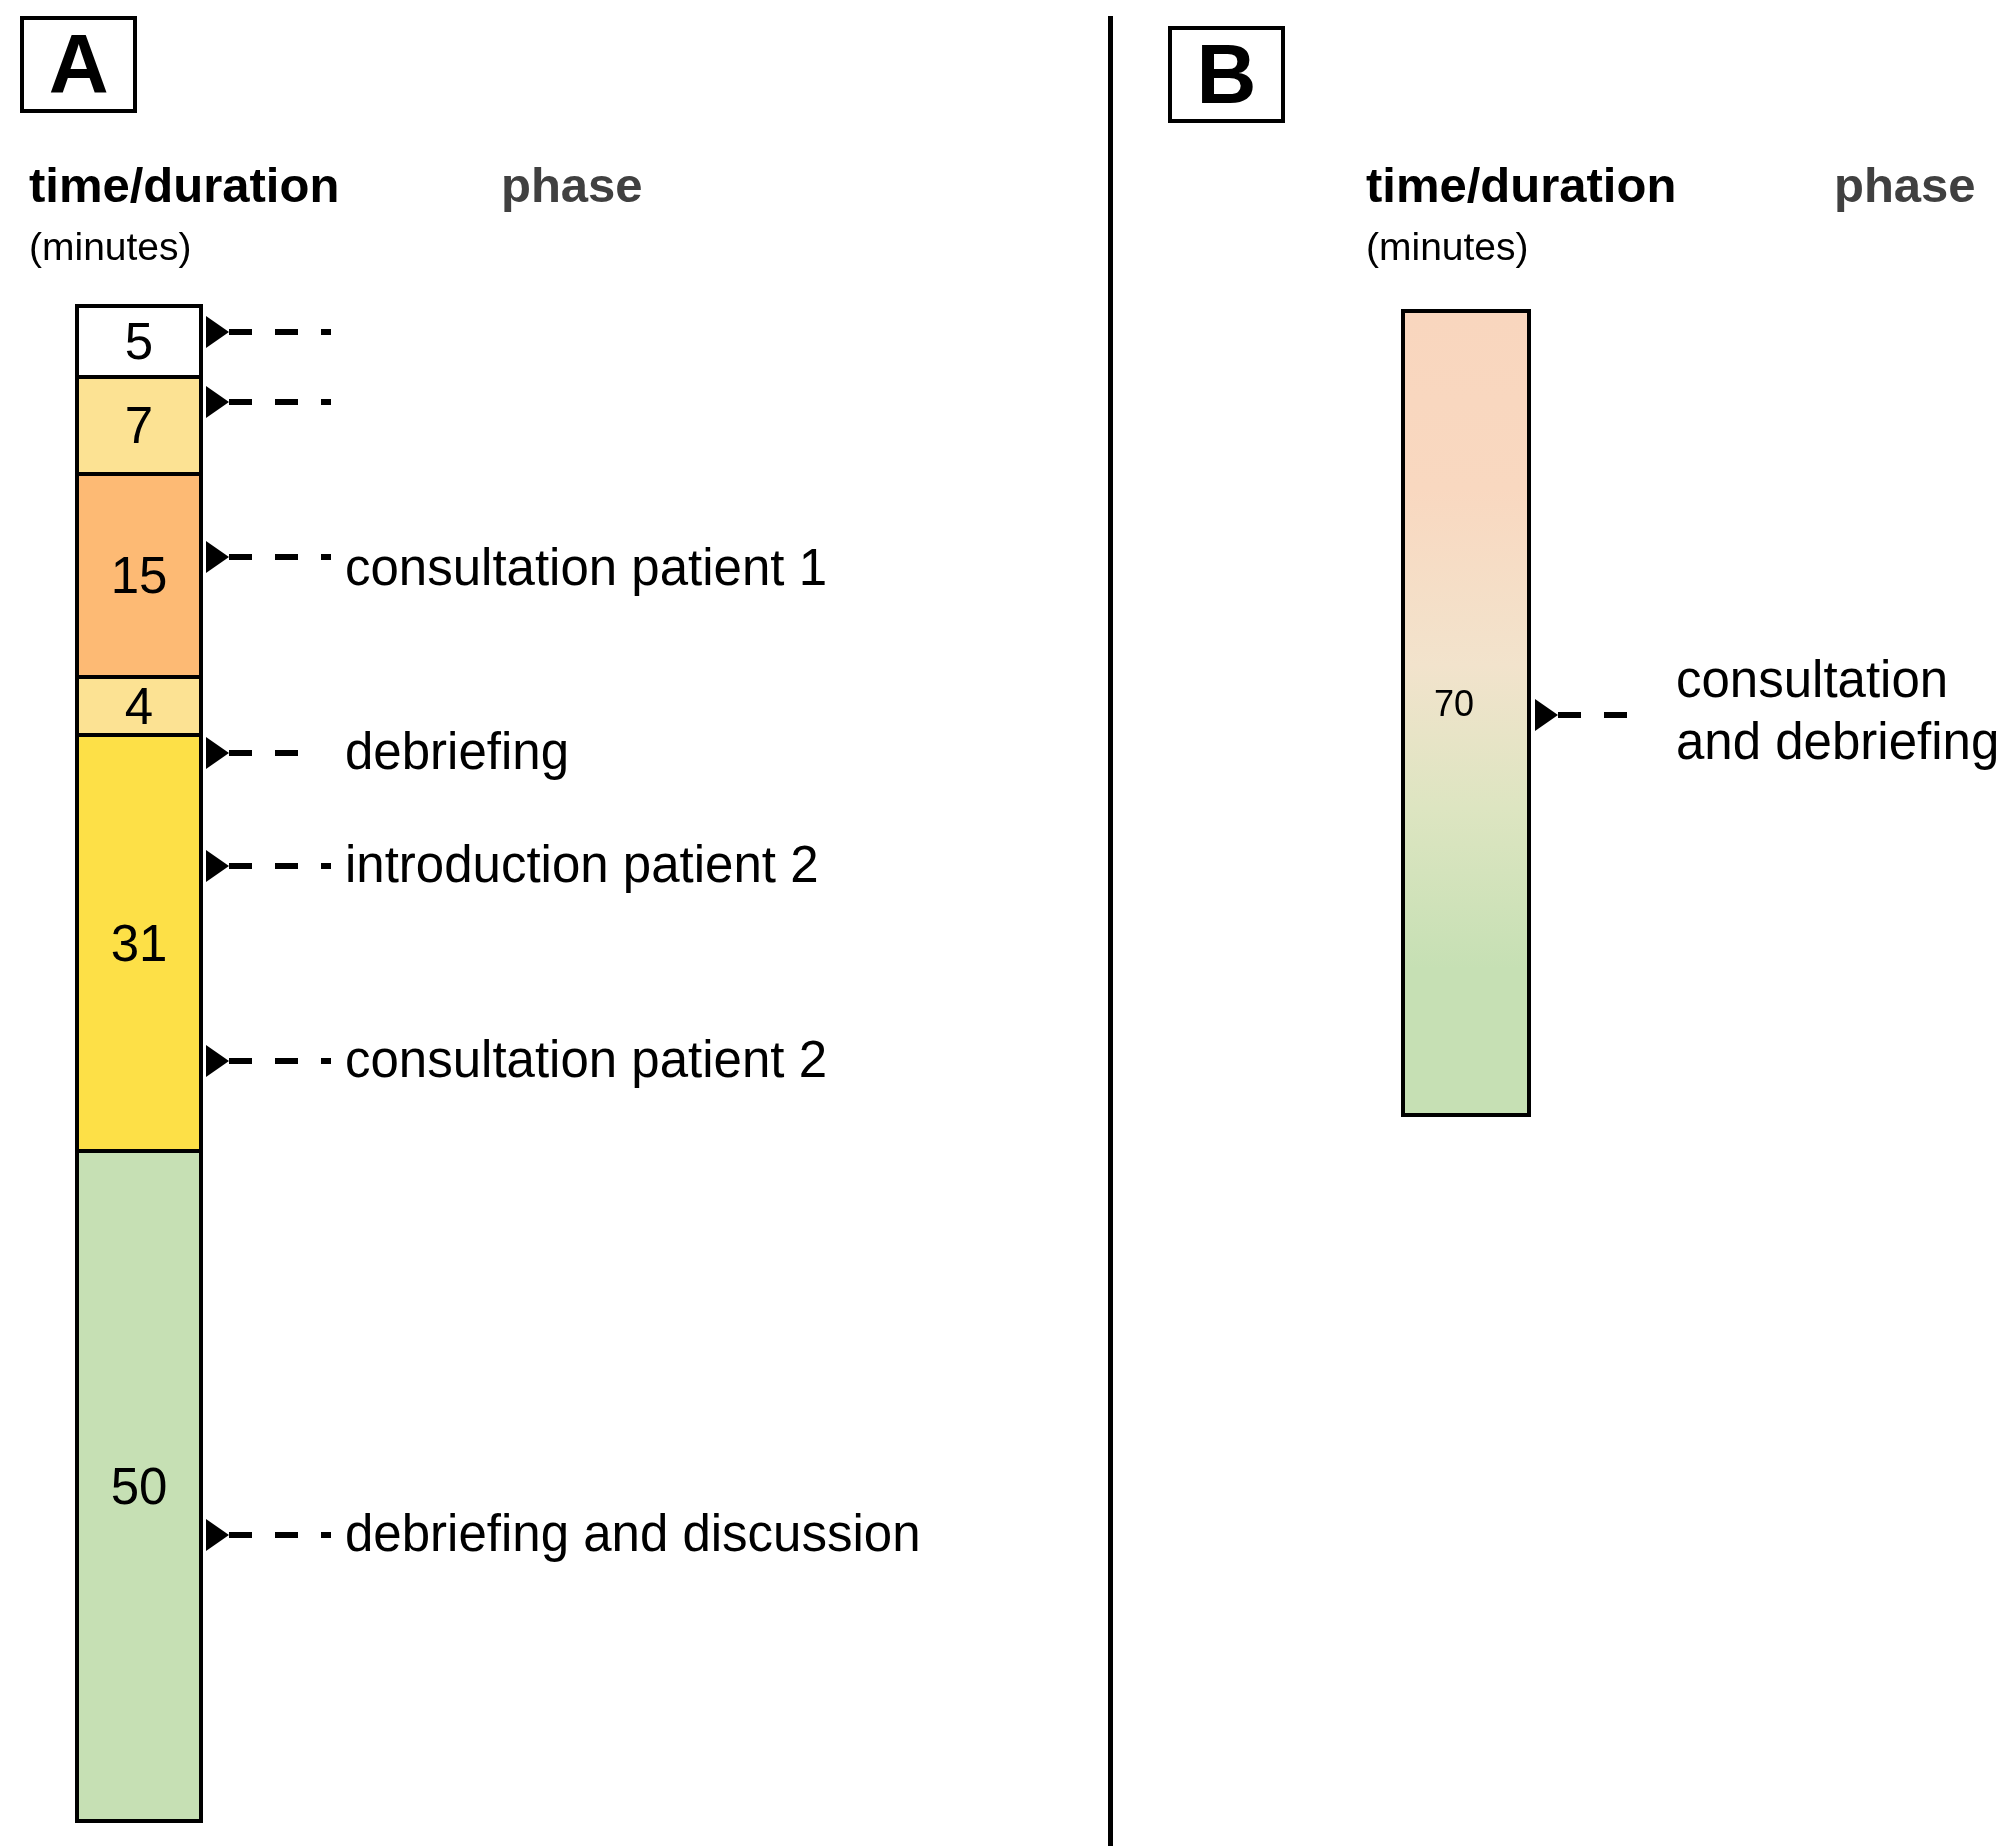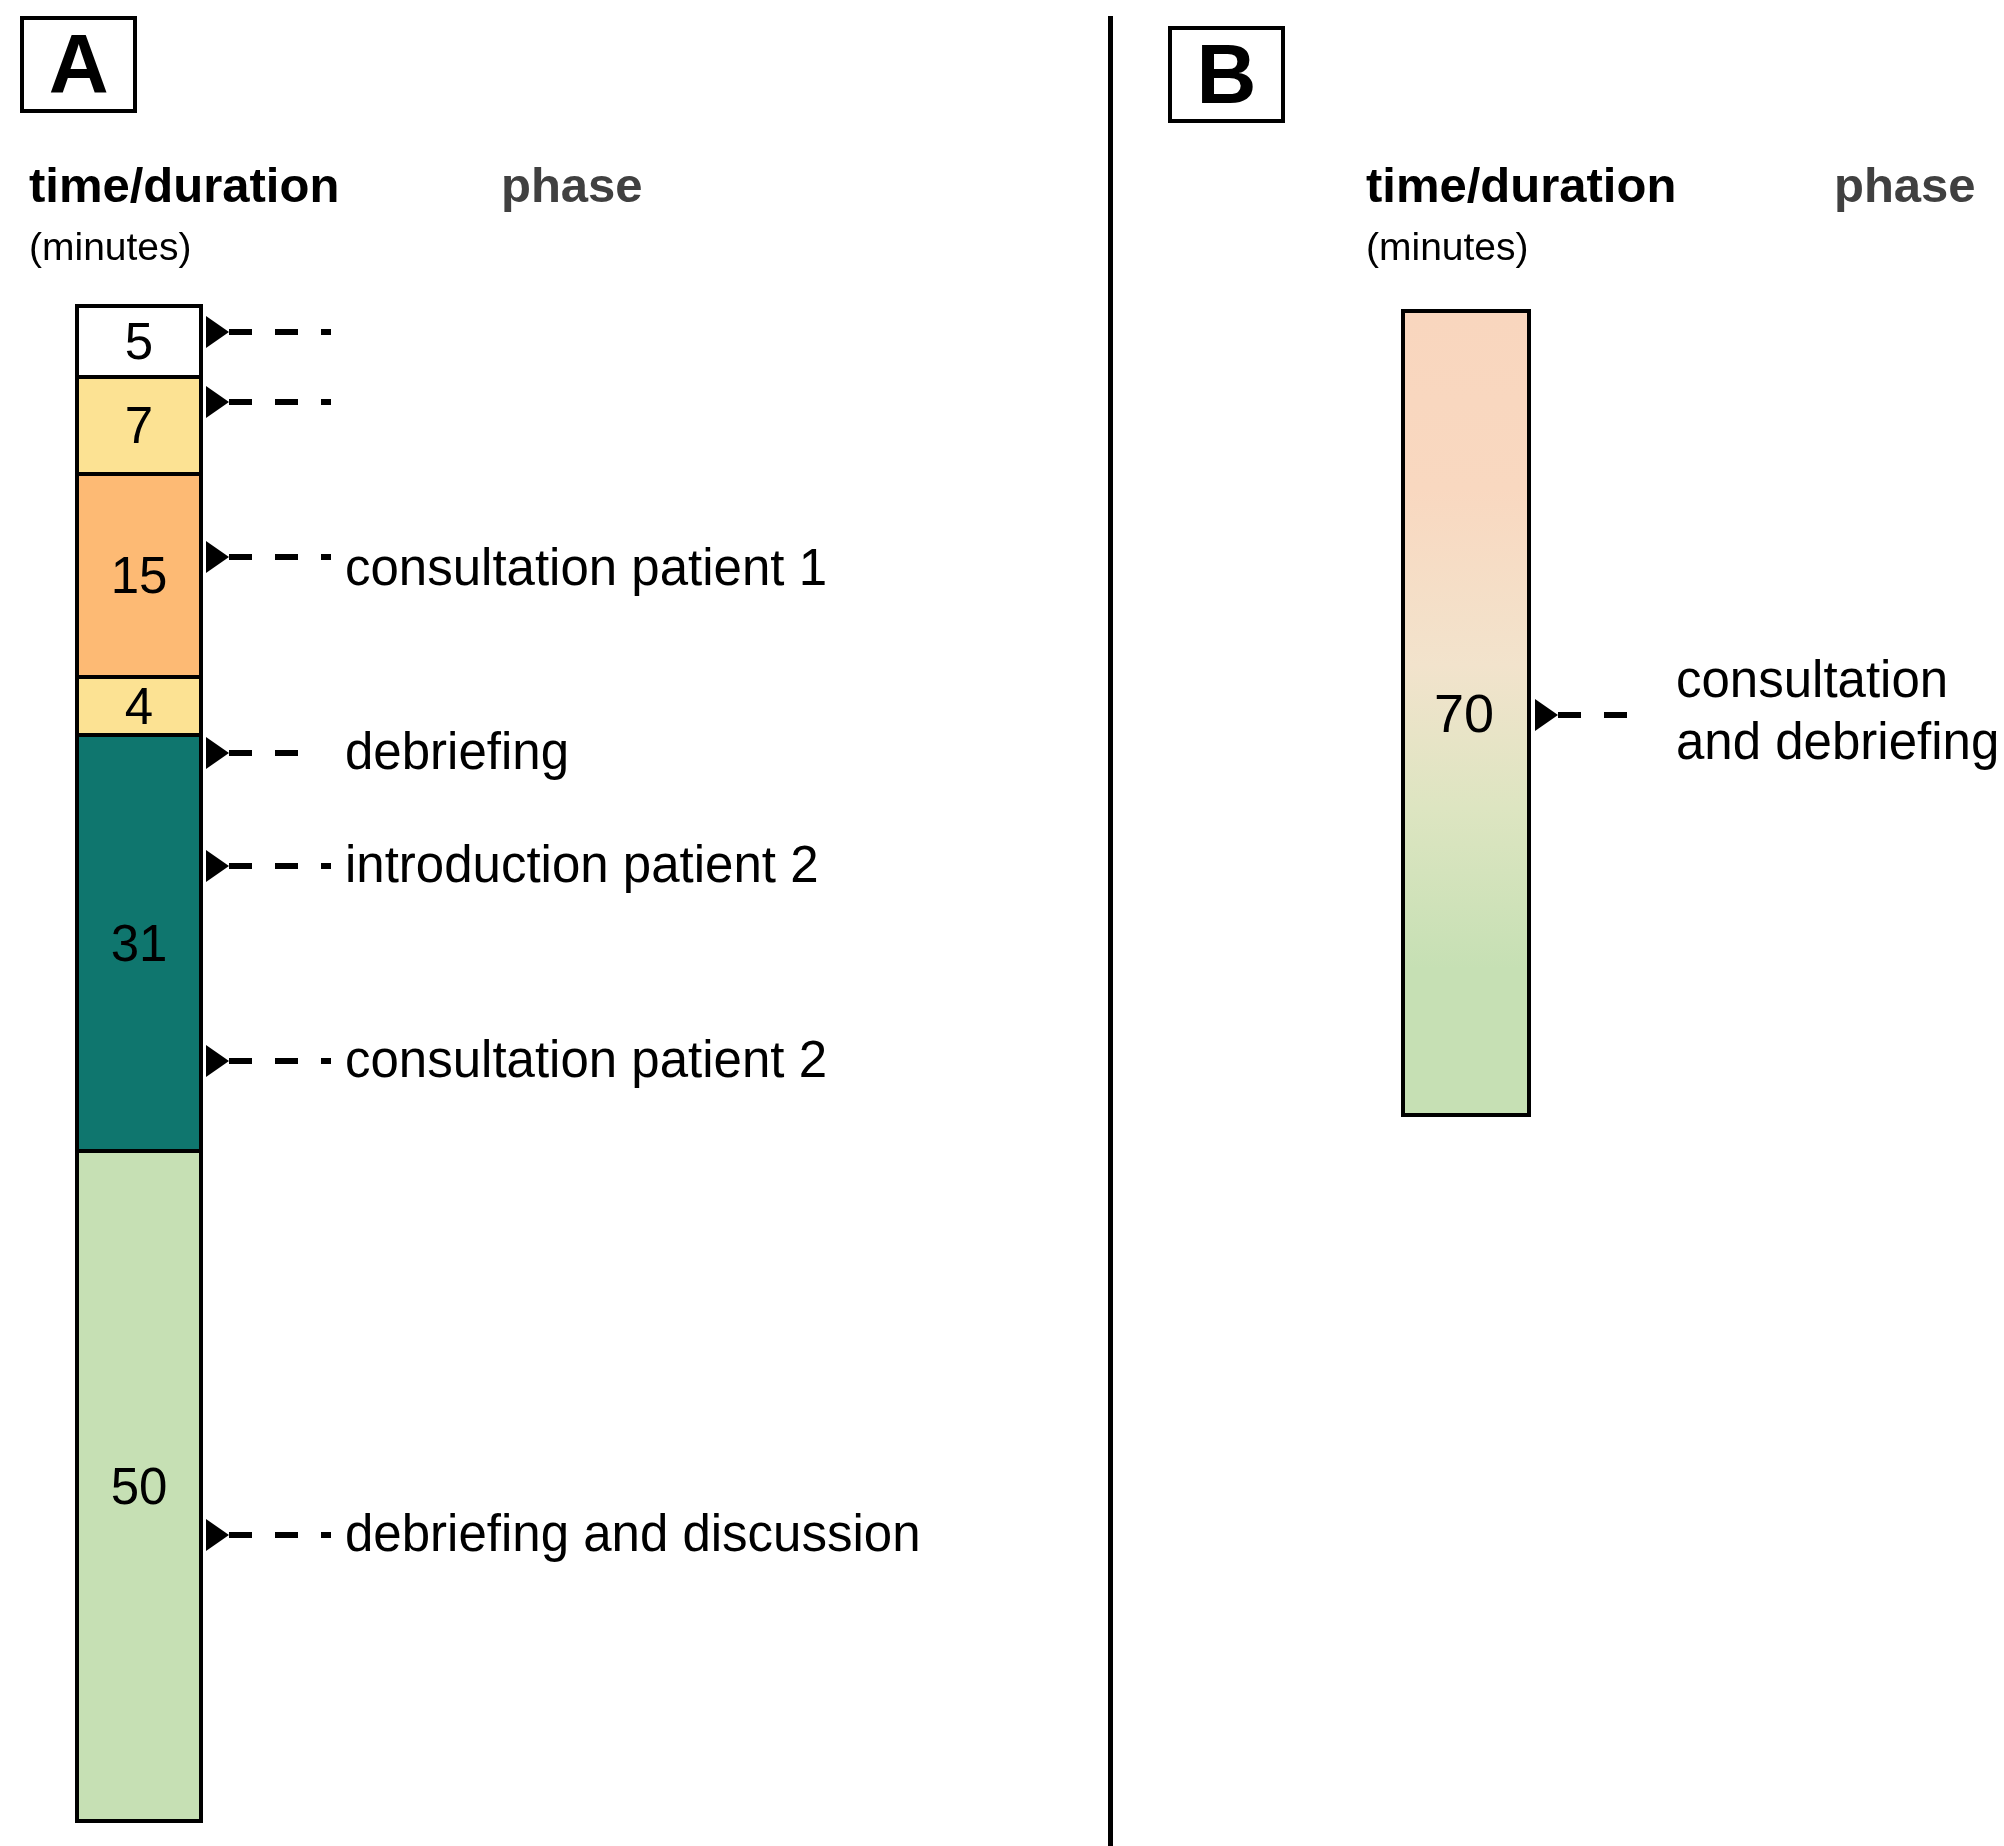--- a/index.html
+++ b/index.html
@@ -102,21 +102,21 @@
     top: 309px;
     width: 130px;
     height: 808px;
     border: 4.8px solid #000;
     background: linear-gradient(to bottom, #F9D6BE 0%, #F9D8C0 22%, #F2E3CC 44%, #DDE5C1 62%, #C6E0B4 82%, #C6E0B4 100%);
   }
   #bar-b-value {
     position: absolute;
     left: 1434px;
     top: 686px;
-    font-size: 54px;
+    font-size: 36px;
     color: #000;
     line-height: 1;
   }
 
   
   .callout {
     position: absolute;
     display: flex;
     align-items: center;
     height: 0;
@@ -162,21 +162,21 @@
     </div>
     <div class="seg" style="flex: 7 0 0; background:#FCE293;">
       <span class="seg-value">7</span>
     </div>
     <div class="seg" style="flex: 15 0 0; background:#fdba74;">
       <span class="seg-value">15</span>
     </div>
     <div class="seg" style="flex: 4 0 0; background:#FCE293;">
       <span class="seg-value">4</span>
     </div>
-    <div class="seg" style="flex: 31 0 0; background:#0f766e;">
+    <div class="seg" style="flex: 31 0 0; background:#fde047;">
       <span class="seg-value">31</span>
     </div>
     <div class="seg" style="flex: 50 0 0; background:#C6E0B4;">
       <span class="seg-value">50</span>
     </div>
   </div>
 
   <div class="callout" style="left:206px; top:332px;">
     <span class="arrow-head"></span>
     <span class="dashes" style="width:102px;"></span>

